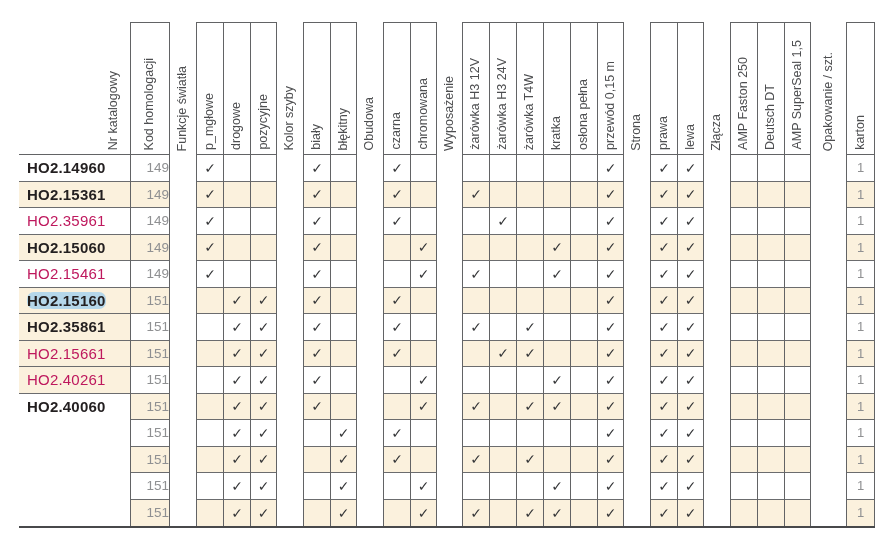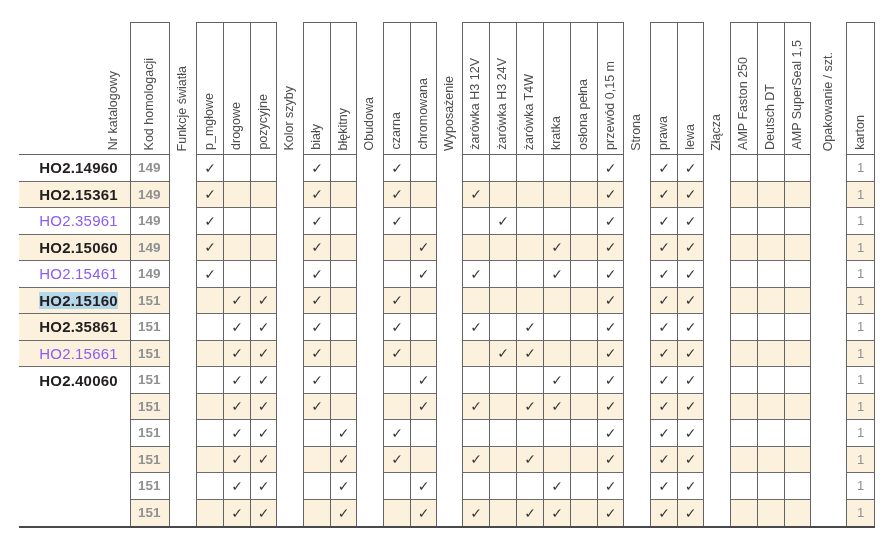--- a/index.html
+++ b/index.html
@@ -16,26 +16,26 @@
   .col.boxed .hcell, .col.namecol .hcell{border-bottom:1px solid #626365;}
   .col.namecol .hcell{justify-content:flex-end;padding-right:10px;}
   .hlabel{writing-mode:vertical-rl;transform:rotate(180deg);white-space:nowrap;
           font-size:12.5px;line-height:1.05;color:#4d4e50;}
   .cell{height:26.5px;box-sizing:border-box;display:flex;align-items:center;background:#ffffff;}
   .col.namecol .cell, .col.boxed .cell{border-bottom:1px solid #6b6c6e;}
   .col .cell:last-child{border-bottom:none;}
   .cell.shaded{background:#fbf1dd;}
   .col.gap .cell{background:#ffffff;}
   .col.namecol .cell{padding-left:8px;font-size:15px;font-weight:bold;color:#231f20;
-                     letter-spacing:.2px;justify-content:center;}
-  .col.namecol .cell.graytext{font-weight:normal;color:#8b5cf6;}
-  .cell.kodcell{padding-left:7px;font-size:13.5px;color:#8f9092;font-weight:bold;}
+                     letter-spacing:.2px;}
+  .col.namecol .cell.graytext{font-weight:normal;color:#be185d;}
+  .cell.kodcell{padding-left:7px;font-size:13.5px;color:#8f9092;font-weight:normal;justify-content:flex-end;}
   .cell.checkcell{justify-content:center;font-size:14px;color:#353638;}
   .cell.kartoncell{justify-content:center;font-size:13px;color:#8f9092;}
-  .sel{background:#b5d7ea;}
+  .sel{background:#b5d7ea;border-radius:7px;}
 </style>
 </head>
 <body>
 
 <div class="page">
   <div class="table" id="catalog-table">
       <div class="col namecol" style="width: 111px;">
         <div class="hcell">
           <span class="hlabel">Nr katalogowy</span>
         </div>
@@ -56,20 +56,23 @@
         </div>
         <div class="cell shaded">
           <span class="sel">HO2.15160</span>
         </div>
         <div class="cell shaded">
           <span>HO2.35861</span>
         </div>
         <div class="cell shaded graytext">
           <span>HO2.15661</span>
         </div>
+        <div class="cell shaded graytext">
+          <span>HO2.40261</span>
+        </div>
         <div class="cell">
           <span>HO2.40060</span>
         </div>
       </div>
       <div class="col boxed gstart gend" style="width: 40px;">
         <div class="hcell">
           <span class="hlabel">Kod homologacji</span>
         </div>
         <div class="cell kodcell">
           <span>149</span>

